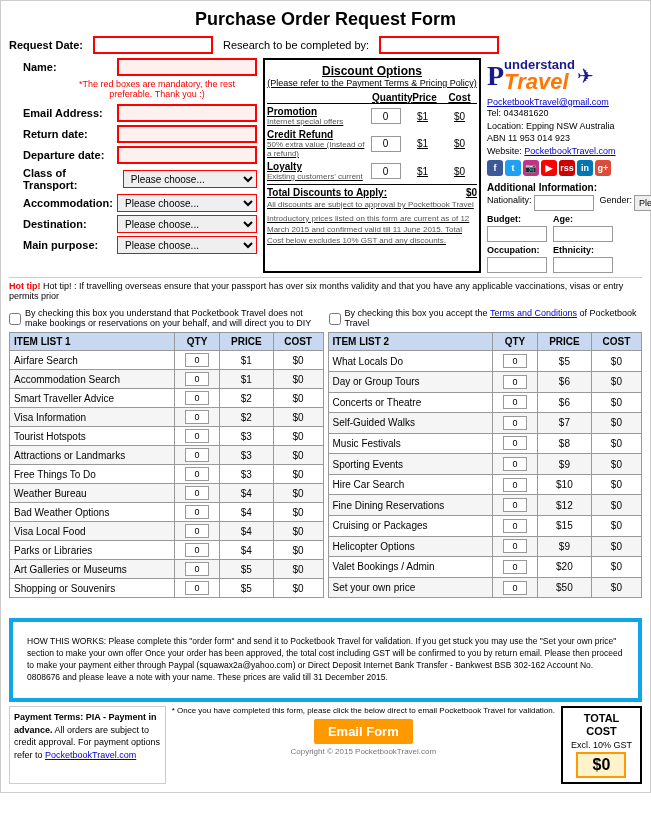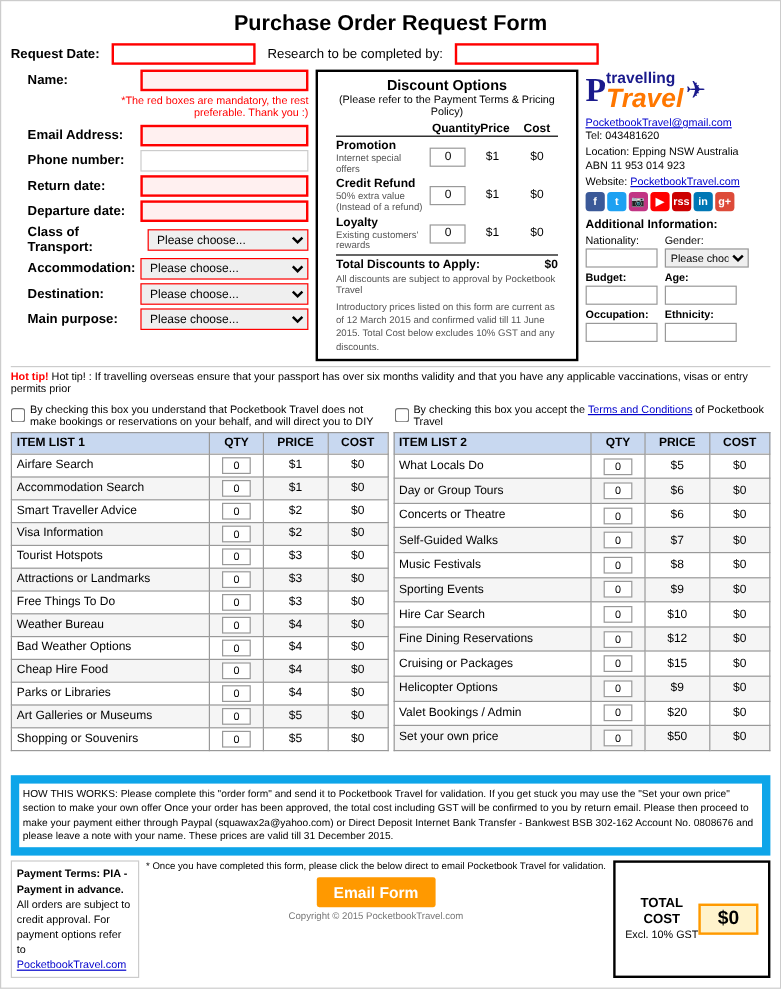--- a/index.html
+++ b/index.html
@@ -50,23 +50,24 @@
     .form-row input.red-box {
       border: 2px solid #f00;
       background: #fff0f0;
     }
     .input-short { width: 120px; }
     .input-medium { width: 140px; }
     .select-medium { width: 140px; }
 
     .discount-box {
       border: 2px solid #000;
-      padding: 4px 15px;
+      padding: 4px 2px;
       width: 220px;
       font-size: 10px;
+      text-decoration: underline;
     }
     .discount-title {
       font-weight: bold;
       font-size: 12px;
       text-align: center;
     }
     .discount-subtitle {
       font-size: 9px;
       text-align: center;
       margin-bottom: 4px;
@@ -108,21 +109,21 @@
       font-size: 10px;
     }
     .discount-note {
       font-size: 8px;
       color: #555;
       margin-top: 2px;
     }
     .mandatory-note {
       color: red;
       font-size: 9px;
-      text-align: right;
+      text-align: center;
       margin-bottom: 2px;
       margin-left: 48px;
     }
 
     
     .logo-section {
       width: 155px;
       display: flex;
       flex-direction: column;
       align-items: flex-start;
@@ -153,21 +154,21 @@
     .si-li { background: #0077b5; }
     .si-g { background: #dd4b39; }
 
     .additional-info { font-weight: bold; font-size: 10px; margin: 3px 0 2px; }
     .nat-gender {
       display: flex;
       gap: 6px;
     }
     .nat-gender > div {
       display: flex;
-      flex-direction: column;
+      flex-direction: row;
       gap: 2px;
     }
     .nat-gender label { font-size: 9px; }
     .nat-gender input, .nat-gender select {
       width: 65px;
       height: 16px;
       font-size: 9px;
       border: 1px solid #999;
     }
     .budget-age, .occ-eth {
@@ -267,22 +268,22 @@
       width: 24px;
       height: 14px;
       text-align: center;
       border: 1px solid #999;
       font-size: 9px;
     }
 
     
     .how-works {
       font-size: 8.5px;
-      border: 7px solid #0ea5e9;
-      padding: 3px;
+      border: 4px solid #0ea5e9;
+      padding: 14px;
       margin-bottom: 4px;
       line-height: 1.4;
       margin-top: 20px;
     }
 
     
     .footer-section {
       display: flex;
       gap: 6px;
       align-items: stretch;
@@ -291,21 +292,21 @@
       flex: 1;
       font-size: 9px;
       border: 1px solid #ccc;
       padding: 4px;
       line-height: 1.4;
     }
     .payment-terms strong { font-weight: bold; }
     .payment-terms a { color: #00c; }
     .total-cost-box {
       display: flex;
-      flex-direction: row;
+      flex-direction: column;
       align-items: center;
       border: 2px solid #000;
       padding: 4px 8px;
       min-width: 80px;
     }
     .total-cost-label {
       font-weight: bold;
       font-size: 11px;
       text-align: center;
       line-height: 1.2;
@@ -368,24 +369,20 @@
 
     <div class="mid-left">
       <div class="form-row">
         <label>Name:</label>
         <input type="text" class="input-medium red-box" style="">
       </div>
       <div class="mandatory-note">*The red boxes are mandatory, the rest preferable. Thank you :)</div>
       <div class="form-row">
         <label>Email Address:</label>
         <input type="text" class="input-medium red-box" style="">
-      </div>
-      <div class="form-row">
-        <label>Phone number:</label>
-        <input type="text" class="input-medium" style="border: 1px solid rgb(204, 204, 204);">
       </div>
       <div class="form-row">
         <label>Return date:</label>
         <input type="text" class="input-medium red-box" style="">
       </div>
       <div class="form-row">
         <label>Departure date:</label>
         <input type="text" class="input-medium red-box" style="">
       </div>
       <div class="form-row">
@@ -453,40 +450,40 @@
           <div class="discount-sublabel">50% extra value (Instead of a refund)</div>
         </div>
         <div class="discount-qty"><input type="text" value="0" style=""></div>
         <div class="discount-price">$1</div>
         <div class="discount-cost">$0</div>
       </div>
 
       <div class="discount-row">
         <div class="discount-label">
           <div style="font-weight:bold">Loyalty</div>
-          <div class="discount-sublabel">Existing customers' rewards</div>
+          <div class="discount-sublabel">Existing customers' current</div>
         </div>
         <div class="discount-qty"><input type="text" value="0" style=""></div>
         <div class="discount-price">$1</div>
         <div class="discount-cost">$0</div>
       </div>
 
       <div class="discount-total-row">
         <span>Total Discounts to Apply:</span>
         <span>$0</span>
       </div>
       <div class="discount-note">All discounts are subject to approval by Pocketbook Travel</div>
       <div class="intro-note">Introductory prices listed on this form are current as of 12 March 2015 and confirmed valid till 11 June 2015. Total Cost below excludes 10% GST and any discounts.</div>
     </div>
 
     <div class="logo-section">
       <div style="display:flex; align-items:center; margin-bottom:4px;">
         <span style="font-size:28px; color:#1a1a8c; font-weight:bold; font-family:Georgia,serif;">P</span>
         <div style="display:flex;flex-direction:column;line-height:1;">
-          <span style="font-size:13px;color:#1a1a8c;font-weight:bold;">travelling</span>
+          <span style="font-size:13px;color:#1a1a8c;font-weight:bold;">understand</span>
           <span style="font-size:22px;color:#f70;font-weight:bold;font-style:italic;">Travel</span>
         </div>
         <span style="font-size:20px;color:#1a1a8c;margin-left:2px;">✈</span>
       </div>
       <div class="logo-email"><a href="#" style="color:#00c;font-size:9px;">PocketbookTravel@gmail.com</a></div>
       <div class="logo-info">Tel: 043481620</div>
       <div class="logo-info">Location: Epping NSW Australia</div>
       <div class="logo-info">ABN 11 953 014 923</div>
       <div class="logo-info">Website: <a href="#" style="color:#00c;">PocketbookTravel.com</a></div>
 
@@ -616,21 +613,21 @@
       <td class="price">$4</td>
       <td class="cost">$0</td>
     </tr>
           <tr>
       <td>Bad Weather Options</td>
       <td class="qty"><input type="text" value="0" style="width: 24px; height: 14px; text-align: center; border: 1px solid rgb(153, 153, 153); font-size: 9px;"></td>
       <td class="price">$4</td>
       <td class="cost">$0</td>
     </tr>
           <tr>
-      <td>Cheap Hire Food</td>
+      <td>Visa Local Food</td>
       <td class="qty"><input type="text" value="0" style="width: 24px; height: 14px; text-align: center; border: 1px solid rgb(153, 153, 153); font-size: 9px;"></td>
       <td class="price">$4</td>
       <td class="cost">$0</td>
     </tr>
           <tr>
       <td>Parks or Libraries</td>
       <td class="qty"><input type="text" value="0" style="width: 24px; height: 14px; text-align: center; border: 1px solid rgb(153, 153, 153); font-size: 9px;"></td>
       <td class="price">$4</td>
       <td class="cost">$0</td>
     </tr>

